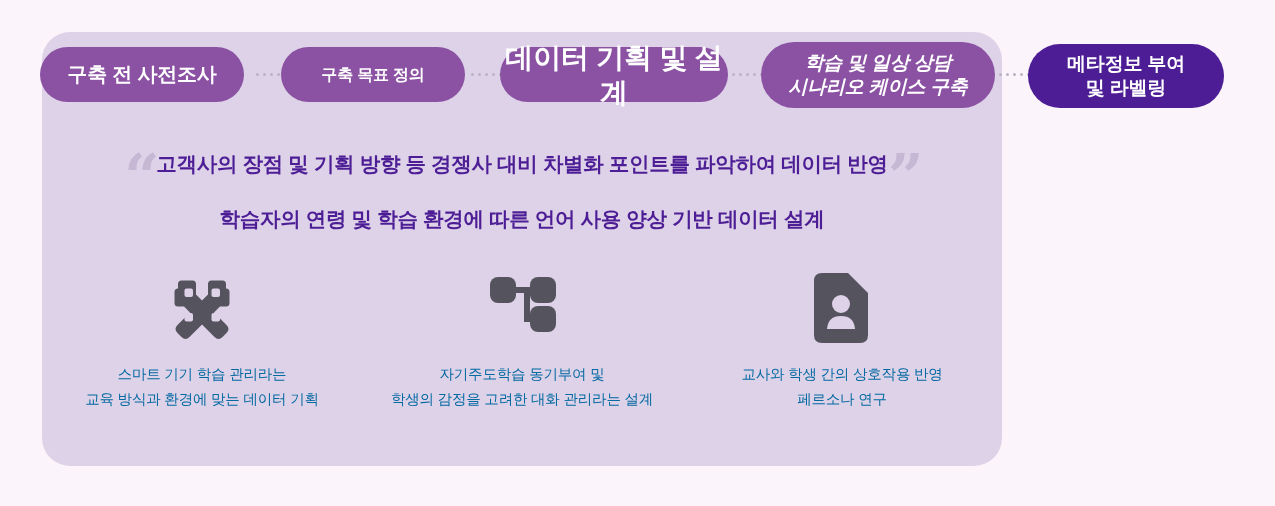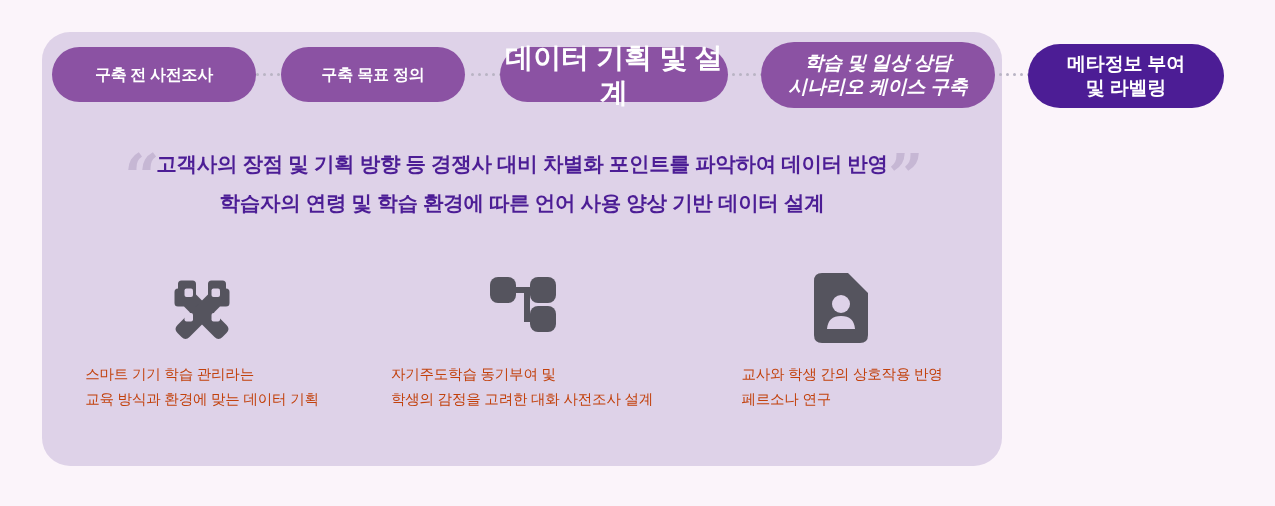--- a/index.html
+++ b/index.html
@@ -59,21 +59,21 @@
     white-space: pre-line;
     user-select: none;
   }
   .pill.active {
     background: #8b52a3;
   }
   .pill.inactive {
     background: #4c1d95;
   }
 
-  .pill-1 { left: 52px;  top: 47px; width: 204px; height: 55px; font-size: 16px; font-family: Liberation Serif, serif; }
+  .pill-1 { left: 40px;  top: 47px; width: 204px; height: 55px; font-size: 20px; }
   .pill-2 { left: 281px; top: 47px; width: 184px; height: 55px; font-size: 16px; }
   .pill-3 { left: 500px; top: 47px; width: 228px; height: 55px; font-size: 28px; }
   .pill-4 { left: 761px; top: 42px; width: 234px; height: 66px; font-size: 19px; font-style: italic; }
   .pill-5 { left: 1028px;top: 44px; width: 196px; height: 64px; font-size: 19px; }
 
   
   .dots {
     position: absolute;
     top: 72px;
     height: 4px;
@@ -112,21 +112,21 @@
   }
   .quote-open  { left: 82px;  top: -4px; }
   .quote-close { left: 846px; top: -4px; }
 
   .quote-line {
     color: #4c1d95;
     font-size: 20.5px;
     font-weight: bold;
     letter-spacing: -0.3px;
   }
-  .quote-line + .quote-line { margin-top: 11px; }
+  .quote-line + .quote-line { margin-top: 27px; }
 
   
   #features {
     position: absolute;
     left: 42px;
     top: 272px;
     width: 960px;
     height: 170px;
     display: flex;
   }
@@ -137,22 +137,22 @@
     align-items: center;
   }
   .feature-icon {
     height: 72px;
     display: flex;
     align-items: center;
     justify-content: center;
   }
   .feature-caption {
     margin-top: 18px;
-    text-align: left;
-    color: #c2410c;
+    text-align: center;
+    color: #0369a1;
     font-size: 14.5px;
     line-height: 1.75;
     letter-spacing: -0.2px;
     white-space: pre-line;
   }
   .icon-fill { fill: #55545e; }
 </style>
 </head>
 <body>
 
@@ -257,21 +257,21 @@
             <path d="M41 18 V47 H46"></path>
           </g>
           <g class="icon-fill">
             <rect x="4" y="5" width="26" height="26" rx="8"></rect>
             <rect x="44" y="5" width="26" height="26" rx="8"></rect>
             <rect x="44" y="34" width="26" height="26" rx="8"></rect>
           </g>
         </svg>
       </div>
       <div class="feature-caption">자기주도학습 동기부여 및
-학생의 감정을 고려한 대화 사전조사 설계</div>
+학생의 감정을 고려한 대화 관리라는 설계</div>
     </div>
 
     <div class="feature">
       <div class="feature-icon">
         <svg width="60" height="74" viewBox="0 0 60 74" aria-hidden="true">
           <path class="icon-fill" d="M10 2 H36 L56 22 V64 Q56 72 48 72 H10 Q2 72 2 64 V10 Q2 2 10 2 Z"></path>
           <g fill="#ded2e8">
             <circle cx="29" cy="33" r="9"></circle>
             <path d="M29 45 Q42 45 43 58 L15 58 Q16 45 29 45 Z"></path>
           </g>

